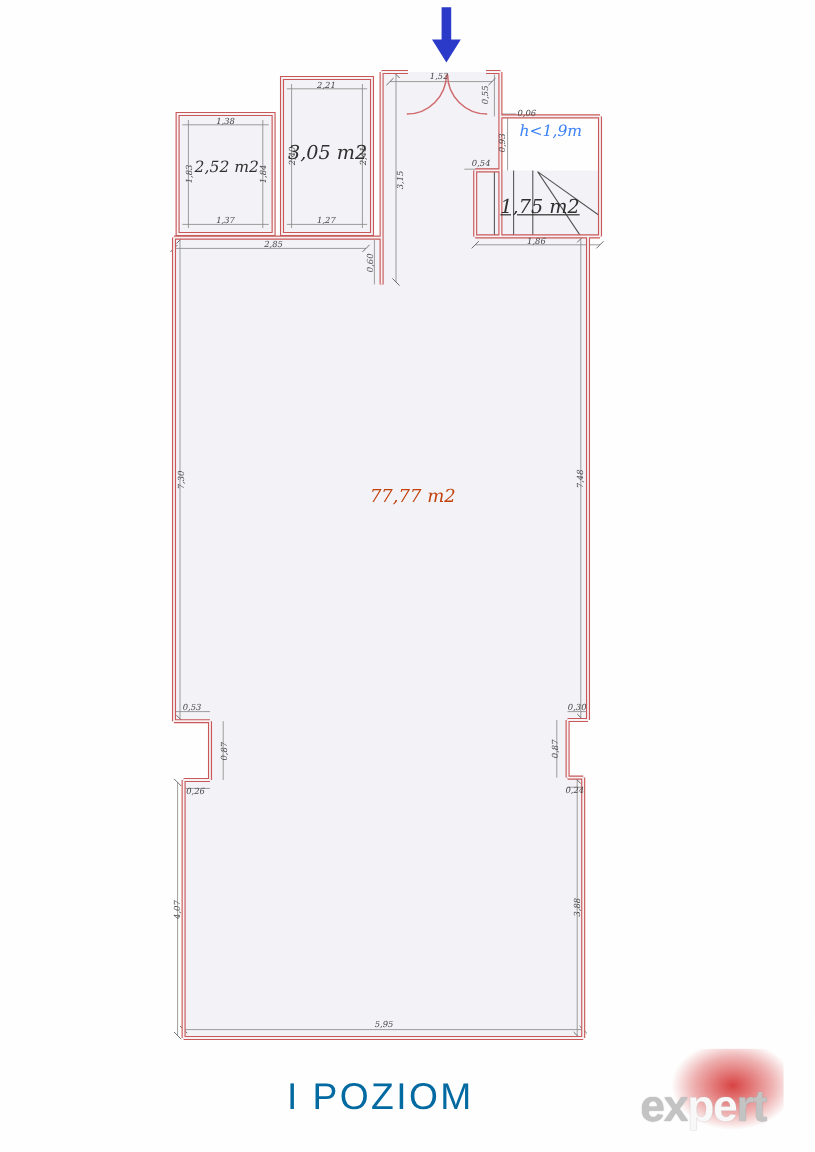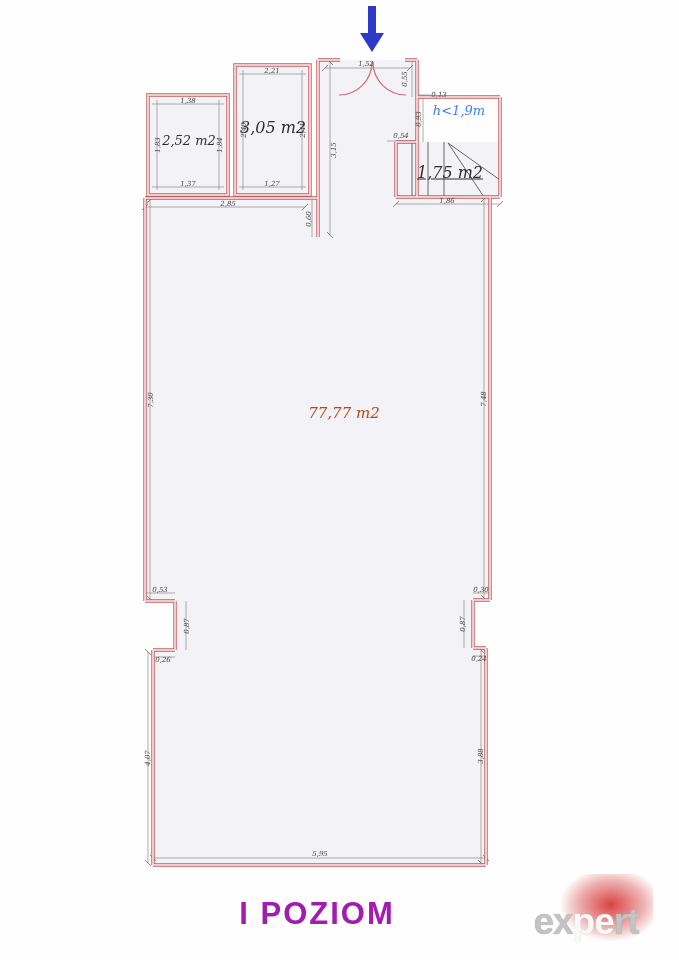--- a/index.html
+++ b/index.html
@@ -9,22 +9,22 @@
   .lbl{position:absolute;transform:translate(-50%,-50%);white-space:nowrap;color:#3b3b3b;}
   .dim{font-size:7px;font-style:italic;color:#474747;}
   .dim.v{transform:translate(-50%,-50%) rotate(-90deg);}
   .area{font-style:italic;font-size:13px;color:#2f2f2f;}
   .area.md{font-size:16px;}
   .area.lg{font-size:16px;text-decoration:underline;}
   .hlow{font-style:italic;font-size:13px;color:#3b82f6;}
   .hmain{font-size:25px;color:#b23c35;font-style:normal;letter-spacing:1px;}
   .amain{font-style:italic;font-size:15px;color:#c2410c;}
   .title{position:absolute;left:317px;top:896px;transform:translateX(-50%);
-         font-family:"Liberation Sans",sans-serif;font-weight:bold;font-size:31px;
-         letter-spacing:2px;color:#a21caf;}
+         font-family:"Liberation Sans",sans-serif;font-weight:normal;font-size:31px;
+         letter-spacing:2px;color:#0369a1;}
   .logo{position:absolute;left:519px;top:876px;width:134px;height:64px;
         display:flex;align-items:flex-end;justify-content:center;}
   .logo .blob{position:absolute;left:40px;top:-2px;width:94px;height:68px;
         background:radial-gradient(ellipse at 55% 45%, rgba(210,35,35,.85) 0%, rgba(210,35,35,.35) 45%, rgba(210,35,35,0) 70%);}
   .logo .txt{position:relative;font-family:"Liberation Sans",sans-serif;font-weight:bold;
         font-size:37px;letter-spacing:-1px;line-height:1;}
   .logo .g{color:#c3c3c3;text-shadow:0 0 1px #9a9a9a;}
   .logo .w{color:#f8f8f8;text-shadow:0 0 1px #bbbbbb;}
 </style>
 </head>
@@ -98,21 +98,21 @@
 
     <g stroke="#d06a6e" stroke-width="1.2" fill="none">
       <path d="M372,62 A33 33 0 0 1 339 95 M373,62 A33 33 0 0 0 406 95"></path>
     </g>
 
     <path fill="#2b3ac8" d="M368,6 L376,6 L376,33 L384,33 L372,52 L360,33 L368,33 Z"></path>
   </svg>
 
   <span class="lbl dim" style="left:366px;top:64px">1,52</span>
   <span class="lbl dim v" style="left:405px;top:79px">0,55</span>
-  <span class="lbl dim" style="left:439px;top:95px">0,13</span>
+  <span class="lbl dim" style="left:439px;top:95px">0,06</span>
   <span class="lbl dim v" style="left:419px;top:119px">0,93</span>
   <span class="lbl dim" style="left:401px;top:136px">0,54</span>
   <span class="lbl hlow" style="left:459px;top:110px">h&lt;1,9m</span>
   <span class="lbl area lg" style="left:450px;top:172px">1,75 m2</span>
   <span class="lbl dim" style="left:447px;top:201px">1,86</span>
 
   <span class="lbl area" style="left:189px;top:140px">2,52 m2</span>
   <span class="lbl dim" style="left:188px;top:101px">1,38</span>
   <span class="lbl dim" style="left:188px;top:184px">1,37</span>
   <span class="lbl dim v" style="left:158px;top:145px">1,83</span>

